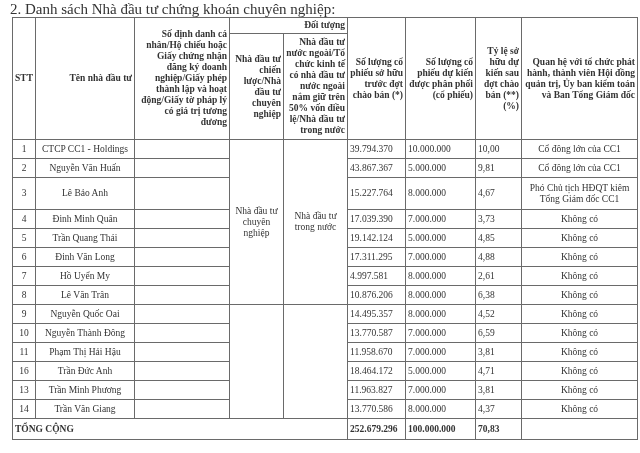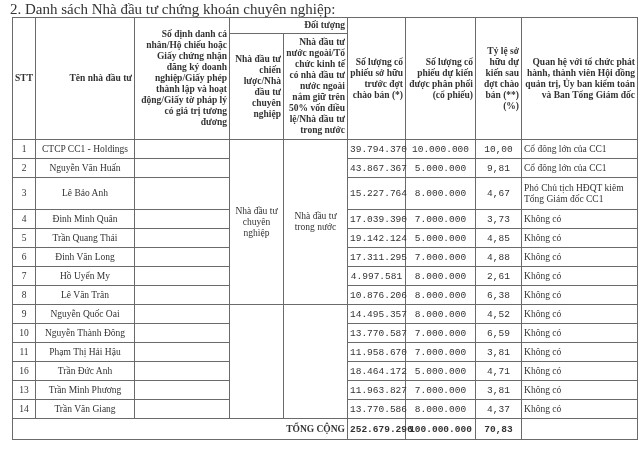--- a/index.html
+++ b/index.html
@@ -8,22 +8,22 @@
   .heading { position: absolute; left: 10px; top: 1px; font-size: 15px; color: #333; }
   table.inv { position: absolute; left: 12px; top: 17px; border-collapse: collapse;
               table-layout: fixed; width: 625px; }
   table.inv td, table.inv th { border: 1px solid #6a6a6a; padding: 0 2px;
               font-size: 9.5px; line-height: 11px; color: #333; }
   table.inv th { font-weight: bold; text-align: right; vertical-align: middle; }
   th.grp { height: 15px; }
   th.hdr { height: 105px; }
   td.stt { text-align: center; }
   td.name { text-align: center; padding-left: 3px; }
-  td.num { text-align: center; padding-right: 4px; font-family: Liberation Mono, monospace; }
-  td.rel { text-align: left; }
+  td.num { text-align: left; padding-right: 4px; }
+  td.rel { text-align: center; }
   td.merged { text-align: center; vertical-align: middle; }
   tr.row td { height: 18px; }
   tr.row.tall td { height: 31px; }
   tr.total td { height: 20px; font-weight: bold; }
 </style>
 </head>
 <body>
 
 <div class="heading">2.   Danh sách Nhà đầu tư chứng khoán chuyên nghiệp:</div>
 
@@ -180,20 +180,20 @@
       <tr class="row">
         <td class="stt">14</td>
         <td class="name">Trần Văn Giang</td>
         <td></td>
         <td class="num">13.770.586</td>
         <td class="num">8.000.000</td>
         <td class="num">4,37</td>
         <td class="rel">Không có</td>
       </tr>
       <tr class="total">
-        <td colspan="5" style="text-align:right">TỔNG CỘNG</td>
+        <td colspan="5" style="text-align:left">TỔNG CỘNG</td>
         <td class="num">252.679.296</td>
         <td class="num">100.000.000</td>
         <td class="num">70,83</td>
         <td></td>
       </tr>
     </tbody>
 </table>
 
 </body></html>

